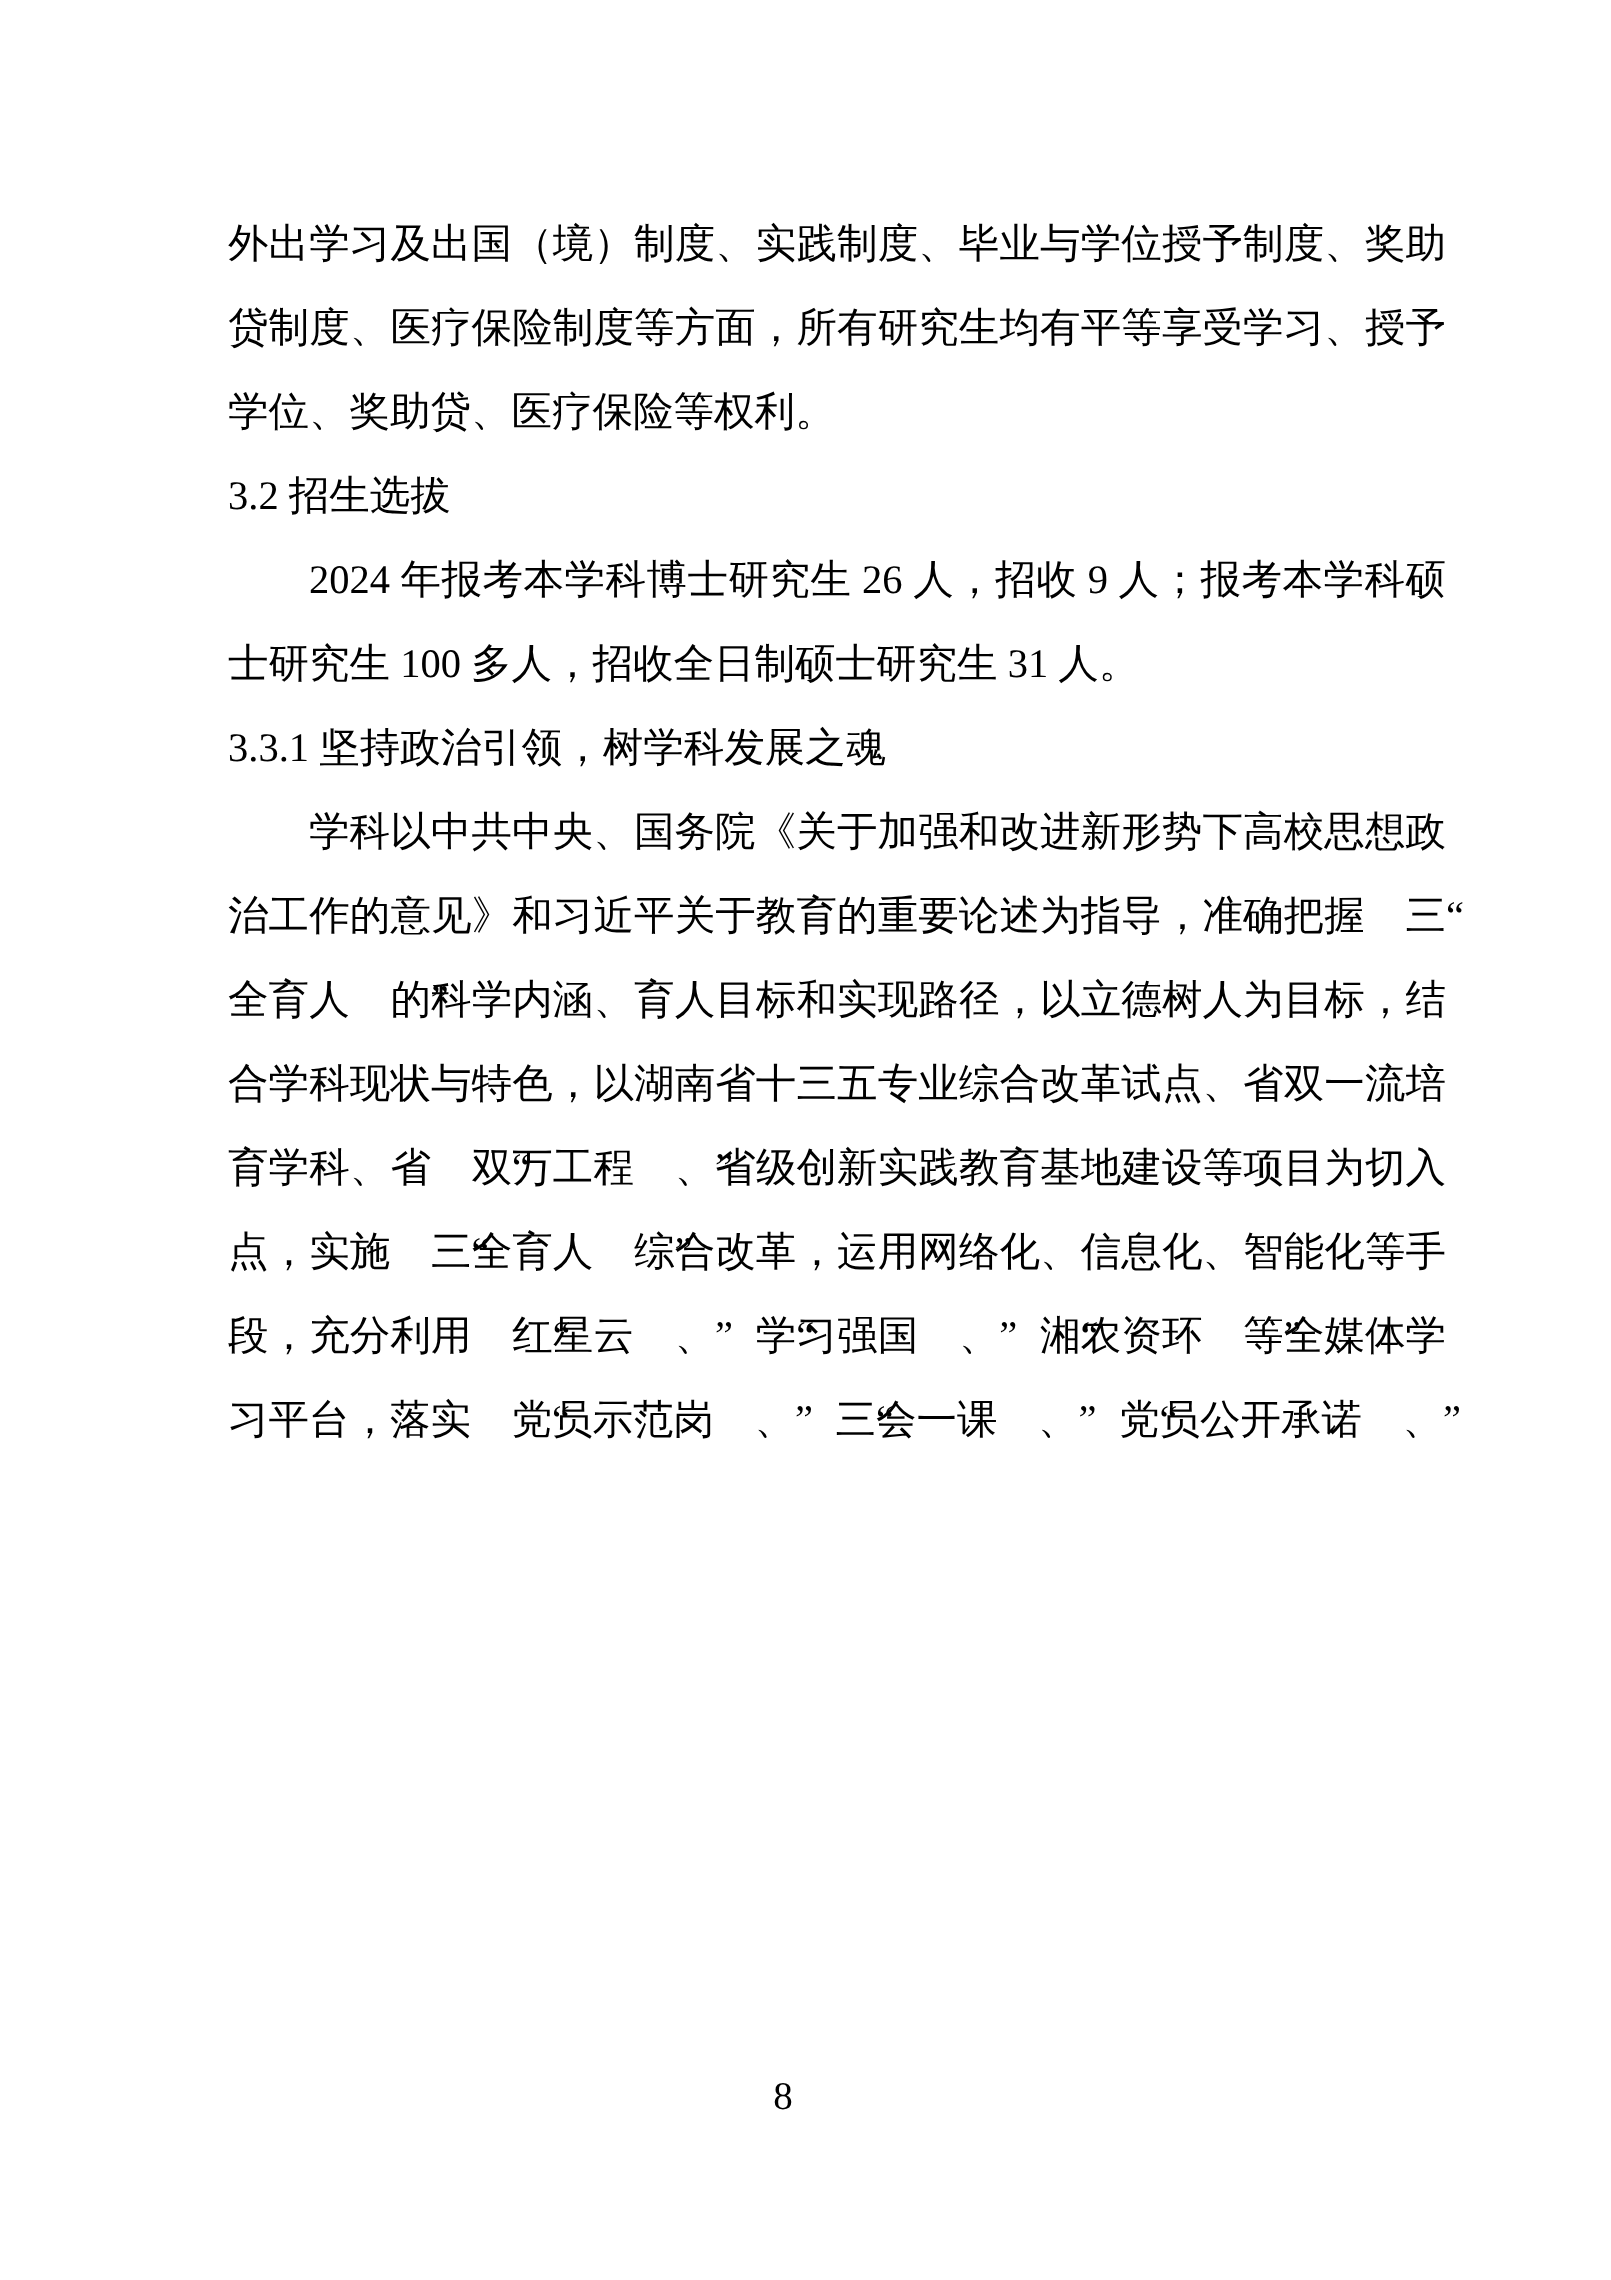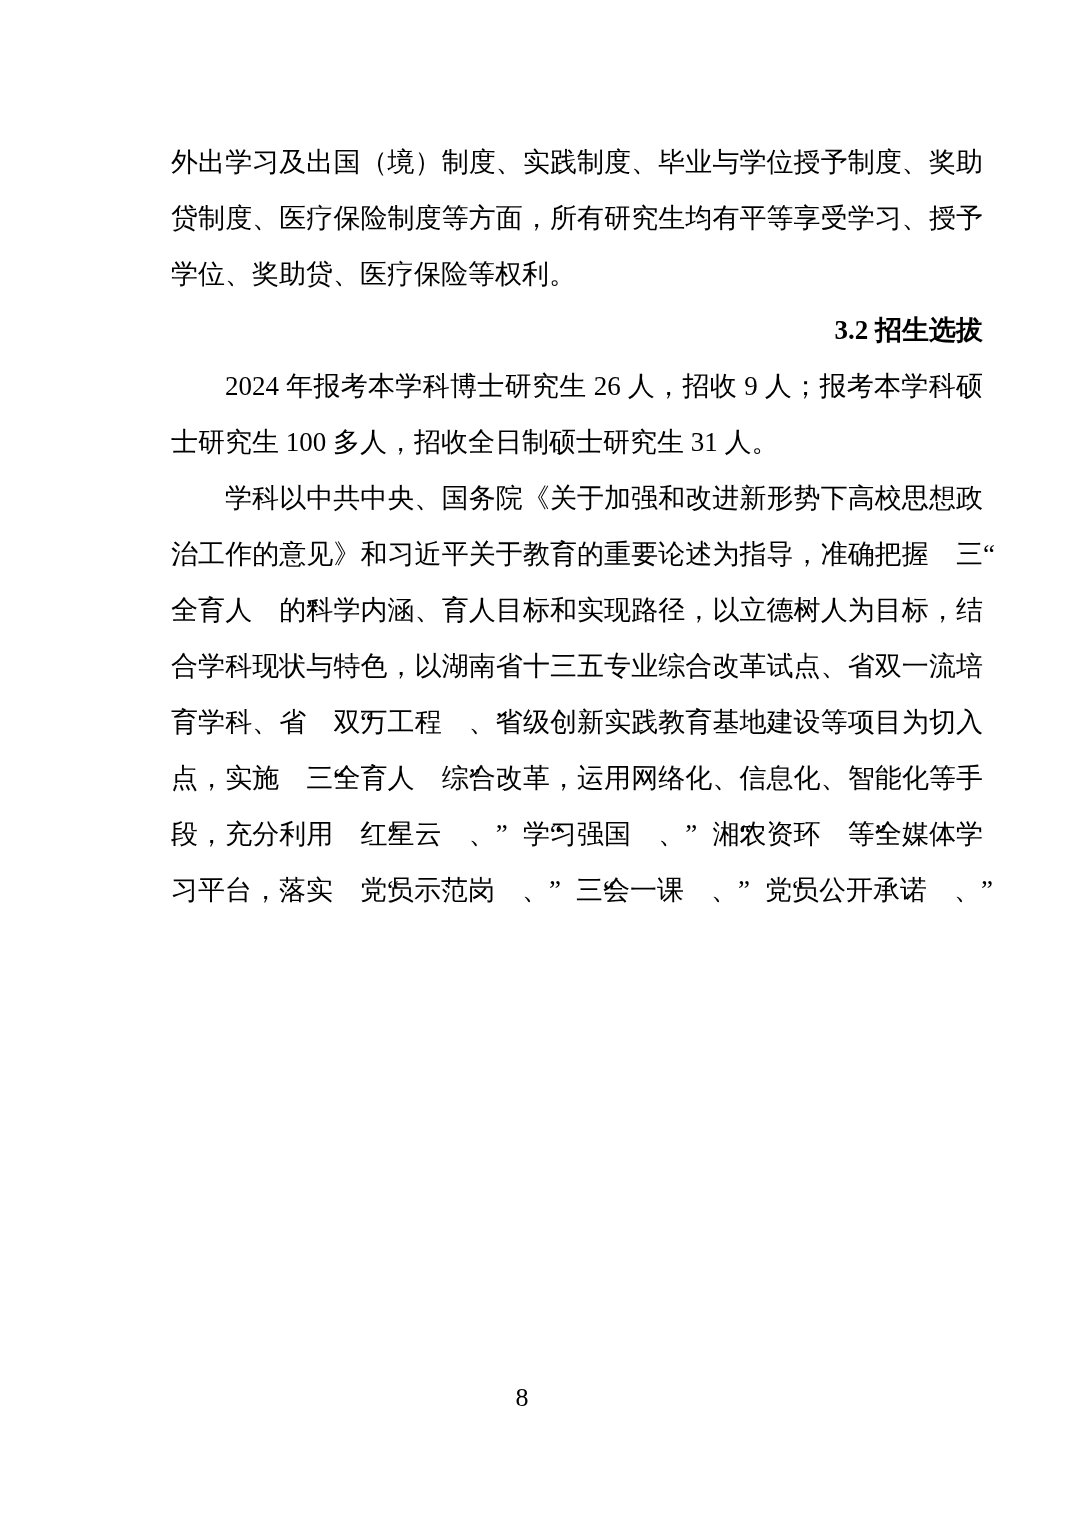--- a/index.html
+++ b/index.html
@@ -15,42 +15,42 @@
     font-family: "Liberation Serif", "DejaVu Serif", serif;
     color: #000000;
   }
   .page {
     position: absolute;
     inset: 0;
     background: #ffffff;
   }
   .text-block {
     position: absolute;
-    left: 171px;
+    left: 152px;
     top: 134px;
     width: 812px;
     font-size: 27px;
     line-height: 56px;
     text-align: justify;
     word-break: normal;
     overflow-wrap: normal;
   }
   .text-block p,
   .text-block h2,
   .text-block h3 {
     margin: 0;
     padding: 0;
     font-size: 27px;
     line-height: 56px;
     font-weight: normal;
   }
   .text-block h2,
   .text-block h3 {
-    font-weight: bold;
-    text-align: right;
+    font-weight: normal;
+    text-align: left;
   }
   p.indent {
     text-indent: 54px; 
   }
   
   .fw {
     display: inline-block;
     width: 1em;
     text-align: center;
   }
@@ -75,20 +75,21 @@
     <p class="cjk">外出学习及出国（境）制度、实践制度、毕业与学位授予制度、奖助贷制度、医疗保险制度等方面，所有研究生均有平等享受学习、授予学位、奖助贷、医疗保险等权利。</p>
 
 
 
 
     <h2 class="cjk">3.2 招生选拔</h2>
 
     <p class="cjk indent">2024 年报考本学科博士研究生 26 人，招收 9 人；报考本学科硕士研究生 100 多人，招收全日制硕士研究生 31 人。</p>
 
 
+    <h3 class="cjk">3.3.1 坚持政治引领，树学科发展之魂</h3>
 
     <p class="cjk indent">学科以中共中央、国务院《关于加强和改进新形势下高校思想政治工作的意见》和习近平关于教育的重要论述为指导，准确把握<span class="fw">“</span>三全育人<span class="fw">”</span>的科学内涵、育人目标和实现路径，以立德树人为目标，结合学科现状与特色，以湖南省十三五专业综合改革试点、省双一流培育学科、省<span class="fw">“</span>双万工程<span class="fw">”</span>、省级创新实践教育基地建设等项目为切入点，实施<span class="fw">“</span>三全育人<span class="fw">”</span>综合改革，运用网络化、信息化、智能化等手段，充分利用<span class="fw">“</span>红星云<span class="fw">”</span>、<span class="fw">“</span>学习强国<span class="fw">”</span>、<span class="fw">“</span>湘农资环<span class="fw">”</span>等全媒体学习平台，落实<span class="fw">“</span>党员示范岗<span class="fw">”</span>、<span class="fw">“</span>三会一课<span class="fw">”</span>、<span class="fw">“</span>党员公开承诺<span class="fw">”</span>、</p>
 
   </div>
 
   <div class="footer">
     <span>8</span>
   </div>
 
 </div>

